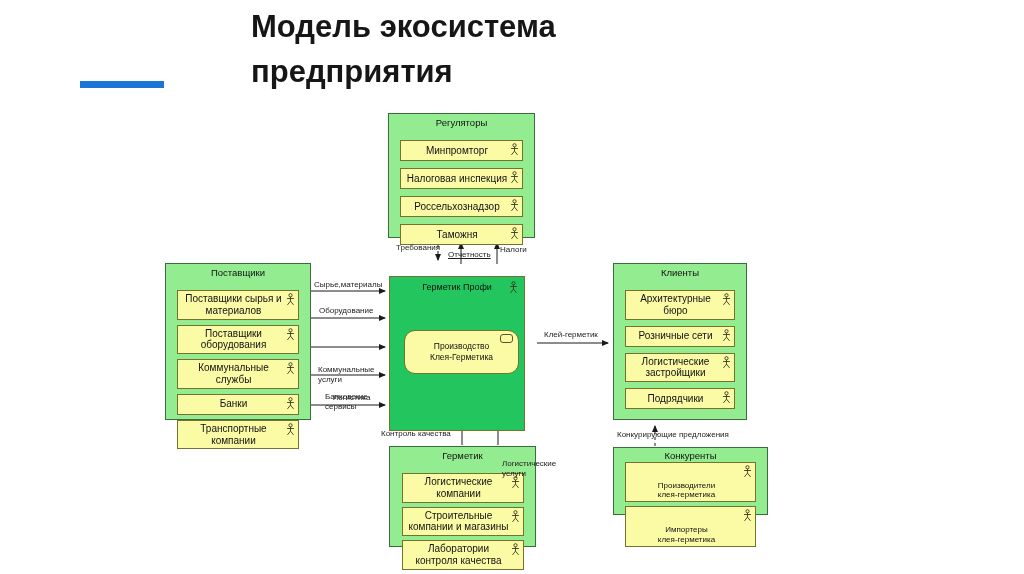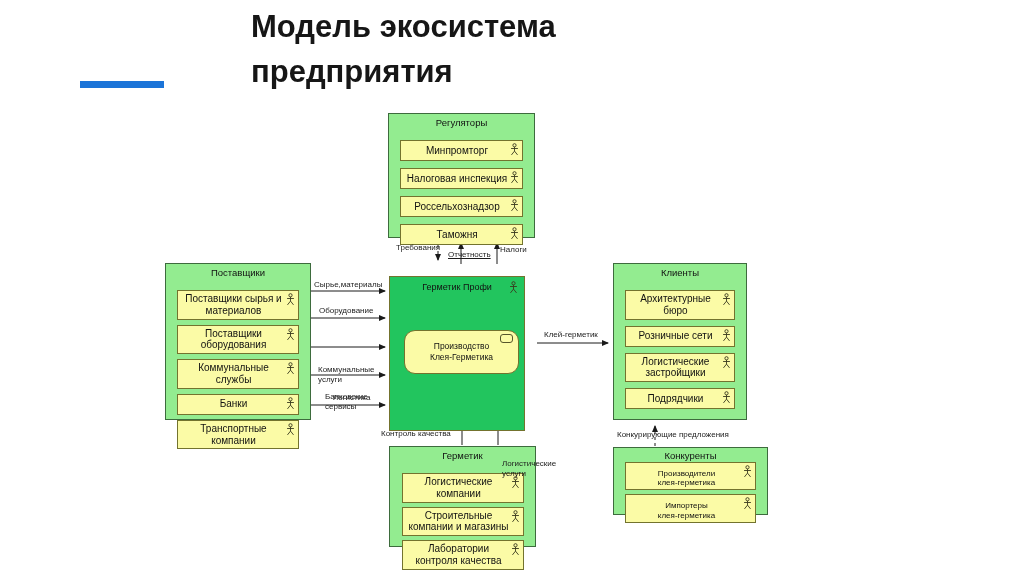--- a/index.html
+++ b/index.html
@@ -26,21 +26,21 @@
   .g-regulators .group-items{gap:7px;}
   .g-suppliers{left:165px;top:263px;width:146px;height:157px;}
   .g-suppliers .group-items{gap:5px;}
   .g-clients{left:613px;top:263px;width:134px;height:157px;}
   .g-clients .group-items{gap:6px;}
   .g-partners{left:389px;top:446px;width:147px;height:101px;}
   .g-partners .group-items{gap:4px;padding-left:12px;}
   .g-competitors{left:613px;top:447px;width:155px;height:68px;}
   .g-competitors .group-items{gap:4px;}
   .g-competitors .group-title{padding:2px 0 1px;}
-  .g-competitors .node{min-height:0;padding:6px 12px 2px 4px;}
+  .g-competitors .node{min-height:0;padding:18px 12px 2px 4px;}
   .g-competitors .node-label{font-size:8px;line-height:1.15;}
 
   
   .center-box{position:absolute;left:389px;top:276px;width:136px;height:155px;
               background:#22c55e;border:1px solid #73732e;box-sizing:border-box;}
   .center-title{text-align:center;font-size:9px;color:#111;padding-top:5px;}
   .process-box{position:absolute;left:14px;top:53px;width:115px;height:44px;
                border:1px solid #73732e;border-radius:11px;background:#fbfba6;
                display:flex;align-items:center;justify-content:center;box-sizing:border-box;}
   .process-label{font-size:8.5px;line-height:1.25;color:#111;text-align:center;white-space:pre-line;}

